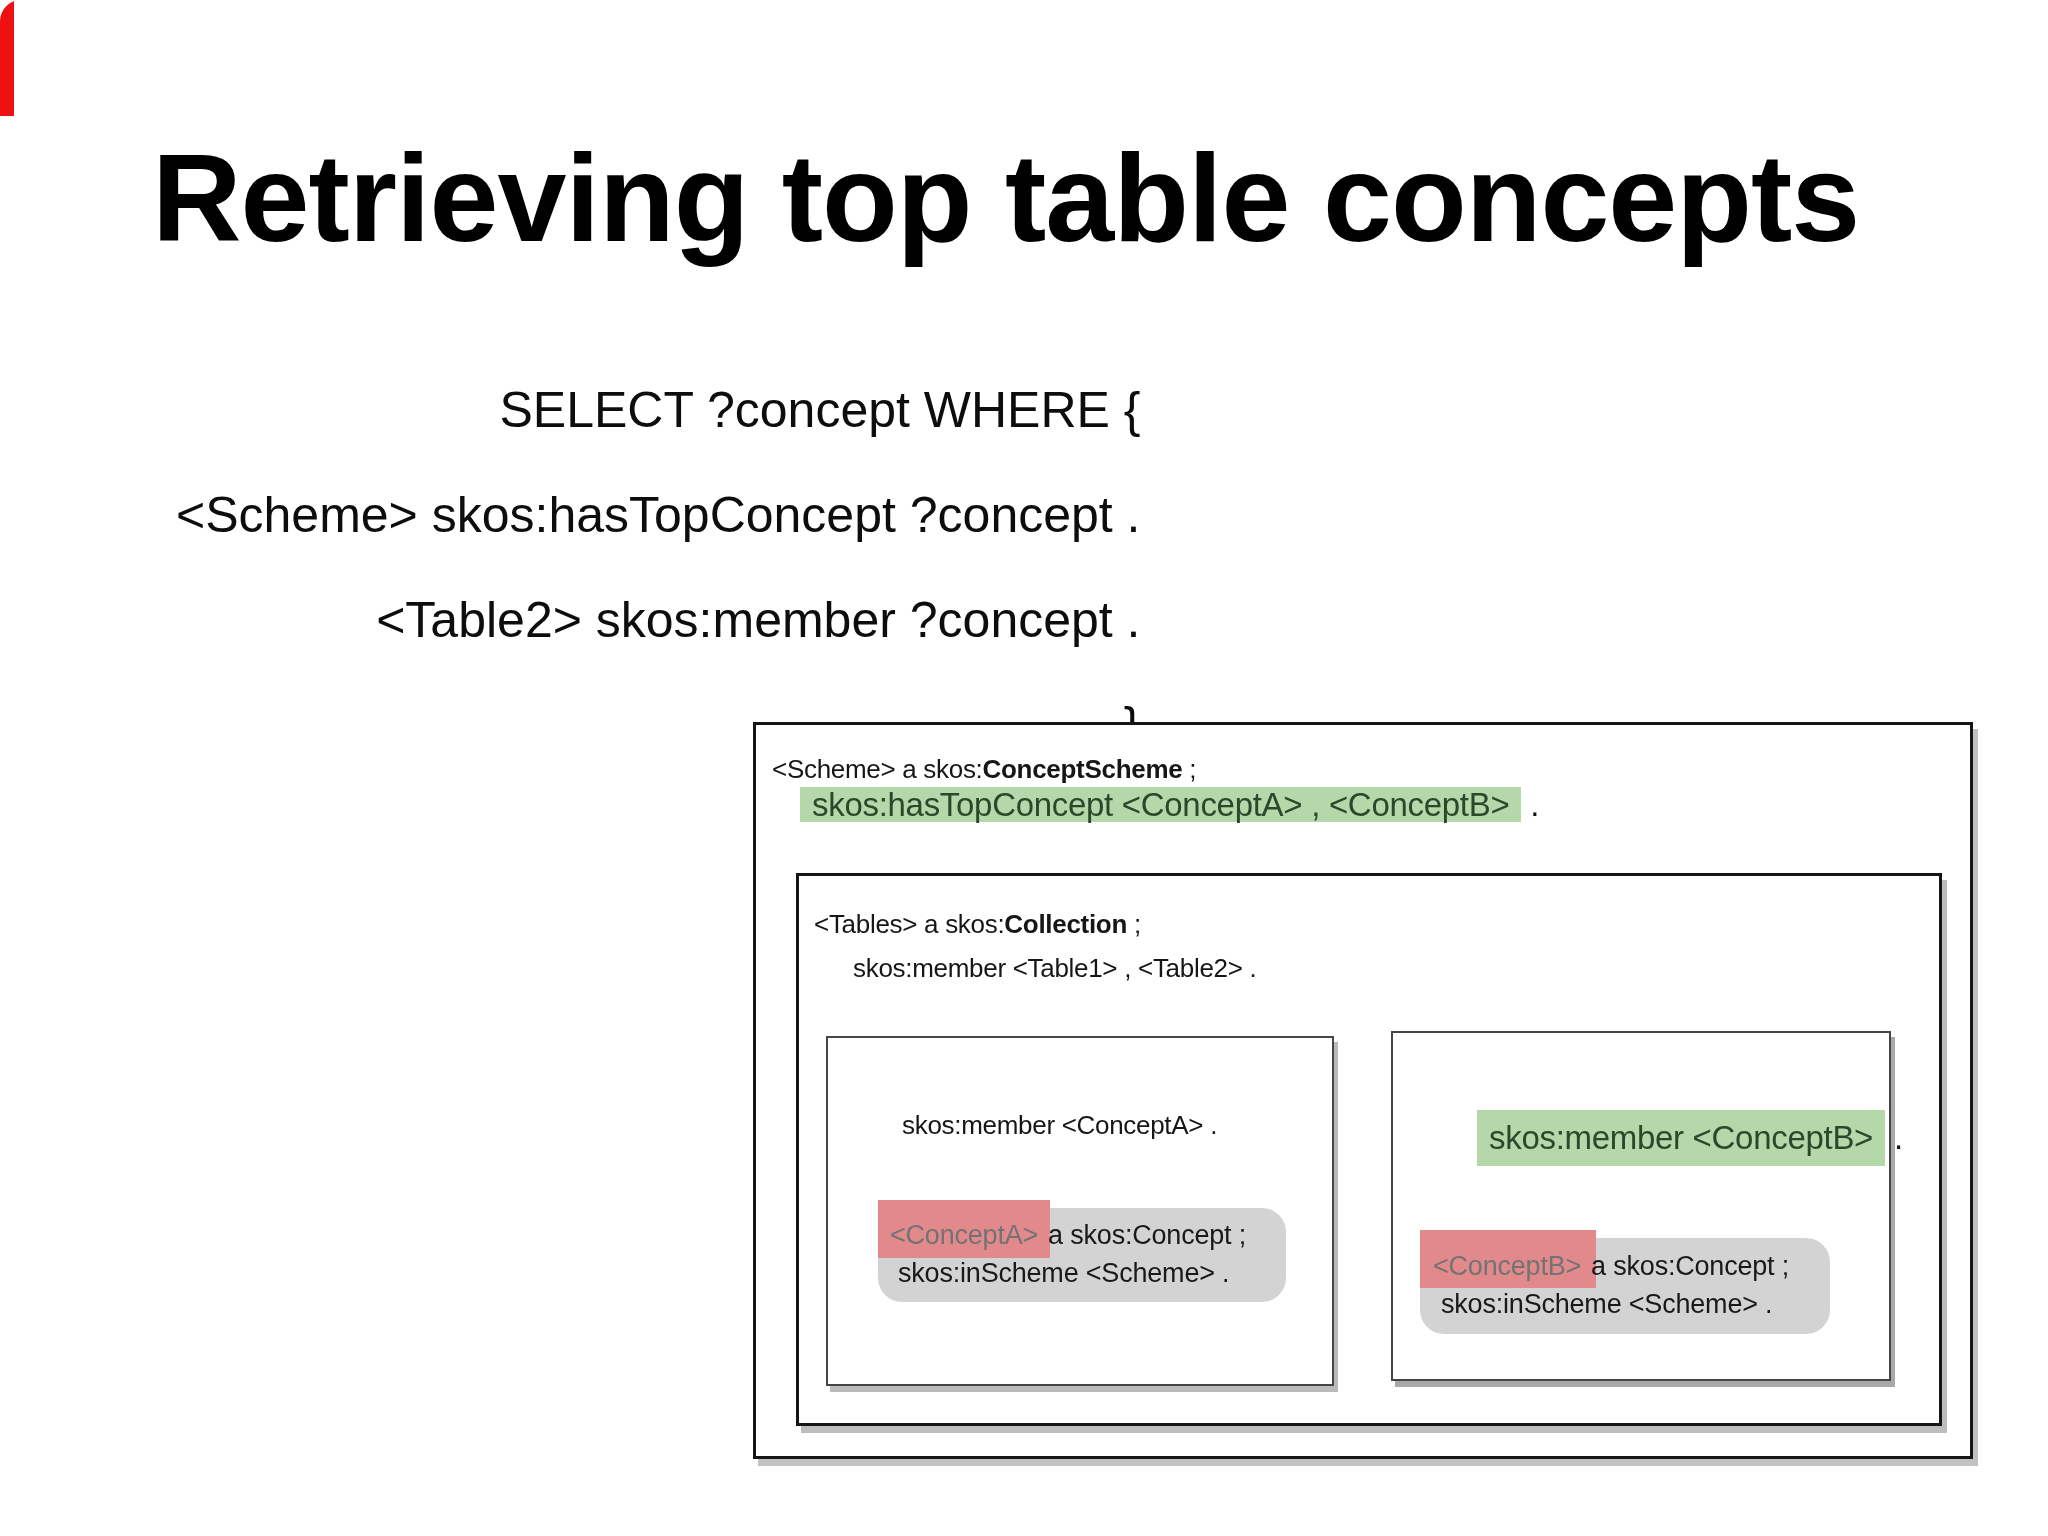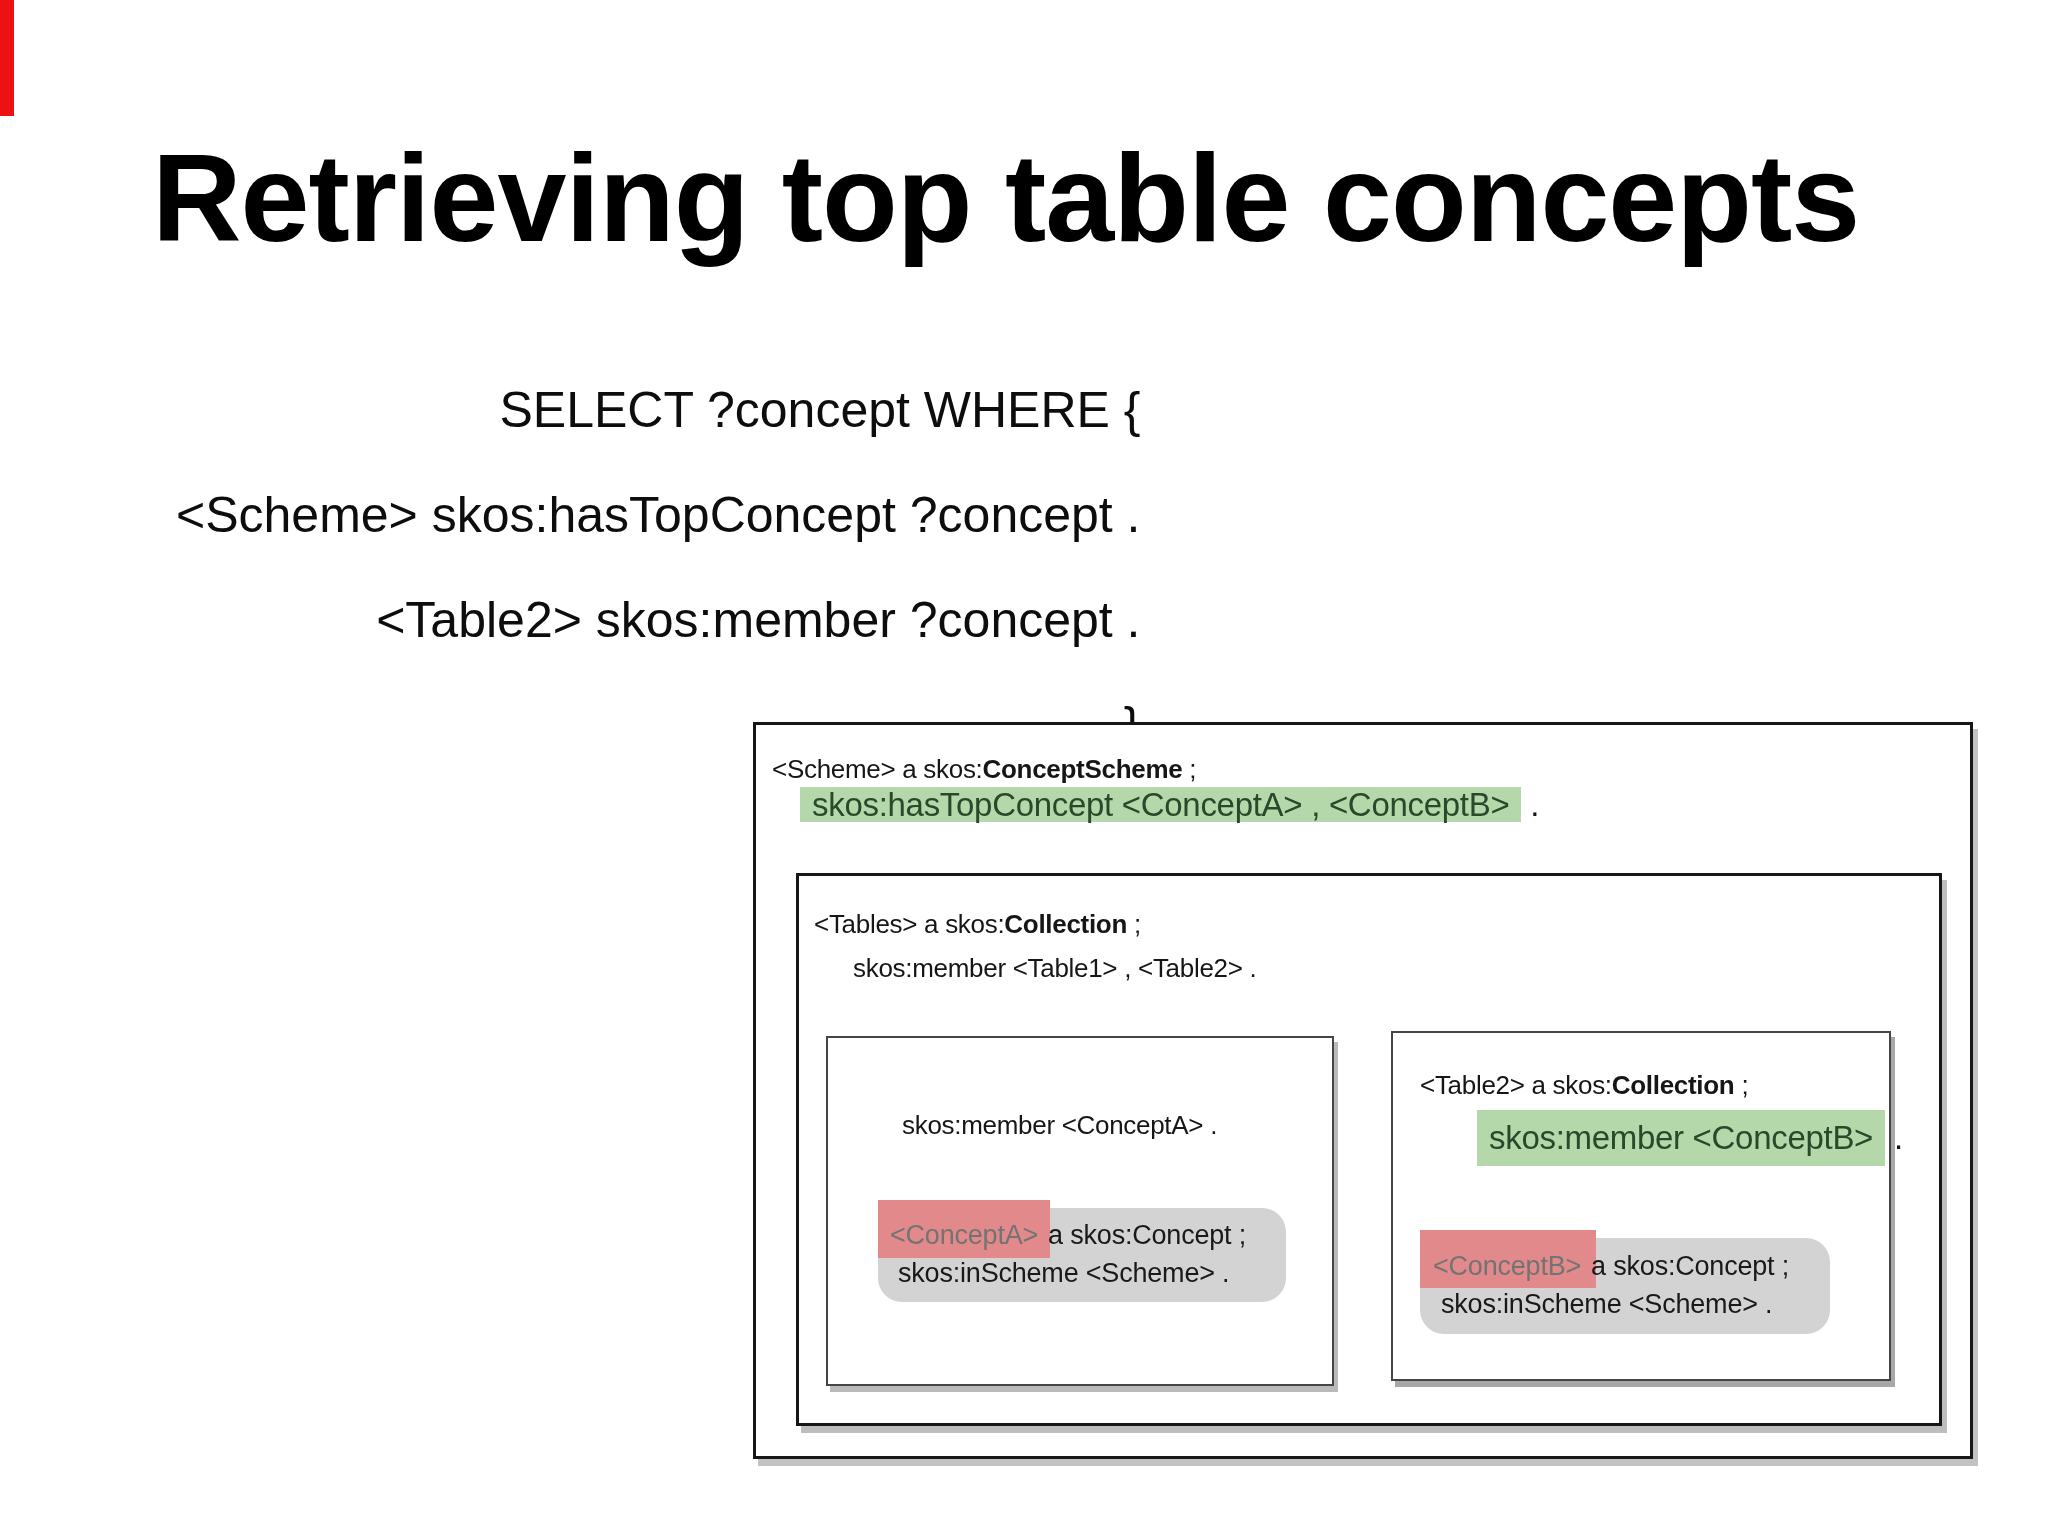--- a/index.html
+++ b/index.html
@@ -3,20 +3,21 @@
 <meta charset="utf-8">
 <style>
   html,body{margin:0;padding:0;background:#ffffff;}
   #slide{
     position:relative;
     width:2048px;height:1536px;
     background:#ffffff;
     overflow:hidden;
     font-family:"Liberation Sans",sans-serif;
     color:#111;
+    border-radius:21px;
   }
   
   .accent-bar{position:absolute;left:0;top:0;width:14px;height:116px;background:#ee1111;}
 
   
   .title{
     position:absolute;left:152px;top:136px;
     font-size:124px;font-weight:700;line-height:1.0;
     letter-spacing:-1px;color:#000;white-space:nowrap;
   }
@@ -114,23 +115,20 @@
         <div class="concept-card" style="left:50px;top:170px;width:408px;height:94px;"></div>
         <div class="card-text" style="left:62px;top:178px;">
           <div>
             <span class="subject">&lt;ConceptA&gt;</span><span>a skos:Concept ;</span>
           </div>
           <div class="cline2">skos:inScheme &lt;Scheme&gt; .</div>
         </div>
       </div>
 
       <div class="box table2-box">
-        <div class="dline" style="left:27px;top:30px;line-height:44px;">
-          <span>&lt;Table2&gt; a skos:</span><span class="b">Collection</span><span> ;</span>
-        </div>
 
         <div class="hl-row" style="left:51px;top:77px;height:56px;padding-left:33px;">
           <span class="hl-green">skos:member &lt;ConceptB&gt;</span>
           <span class="dot-after">.</span>
         </div>
 
         <div class="concept-red" style="left:27px;top:197px;width:176px;height:58px;"></div>
         <div class="concept-card" style="left:27px;top:205px;width:410px;height:96px;"></div>
         <div class="card-text" style="left:40px;top:214px;">
           <div>

